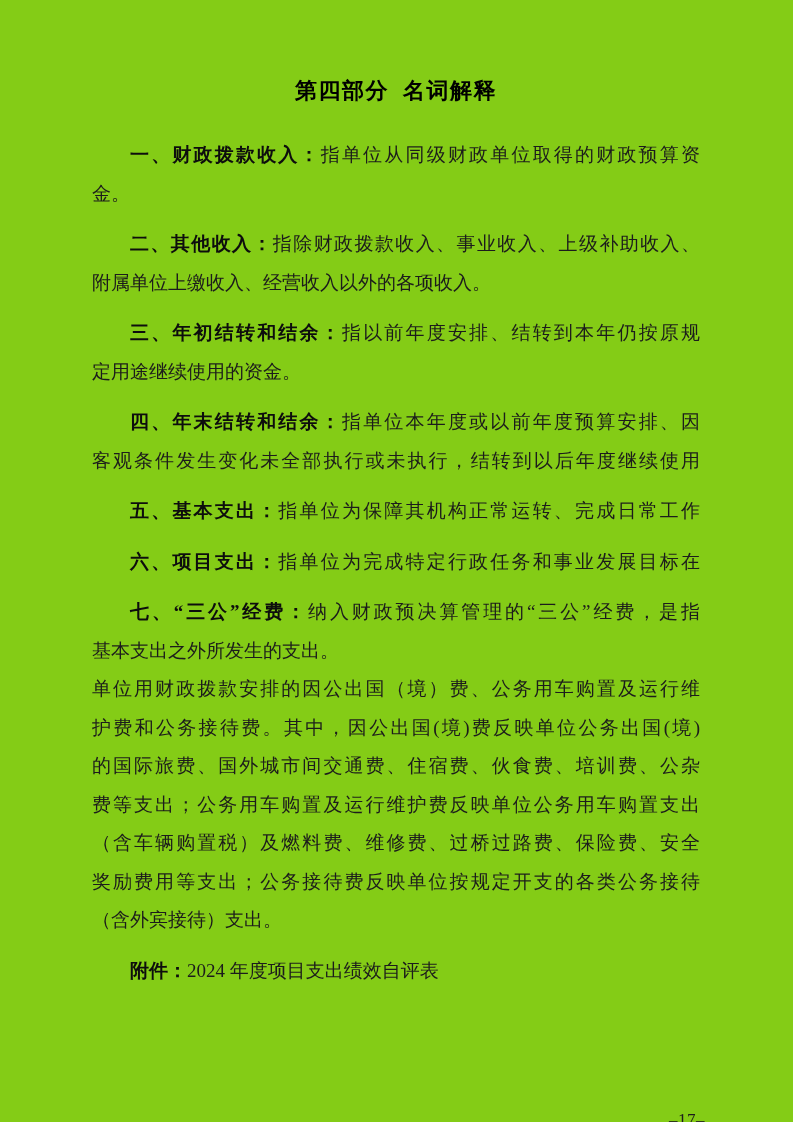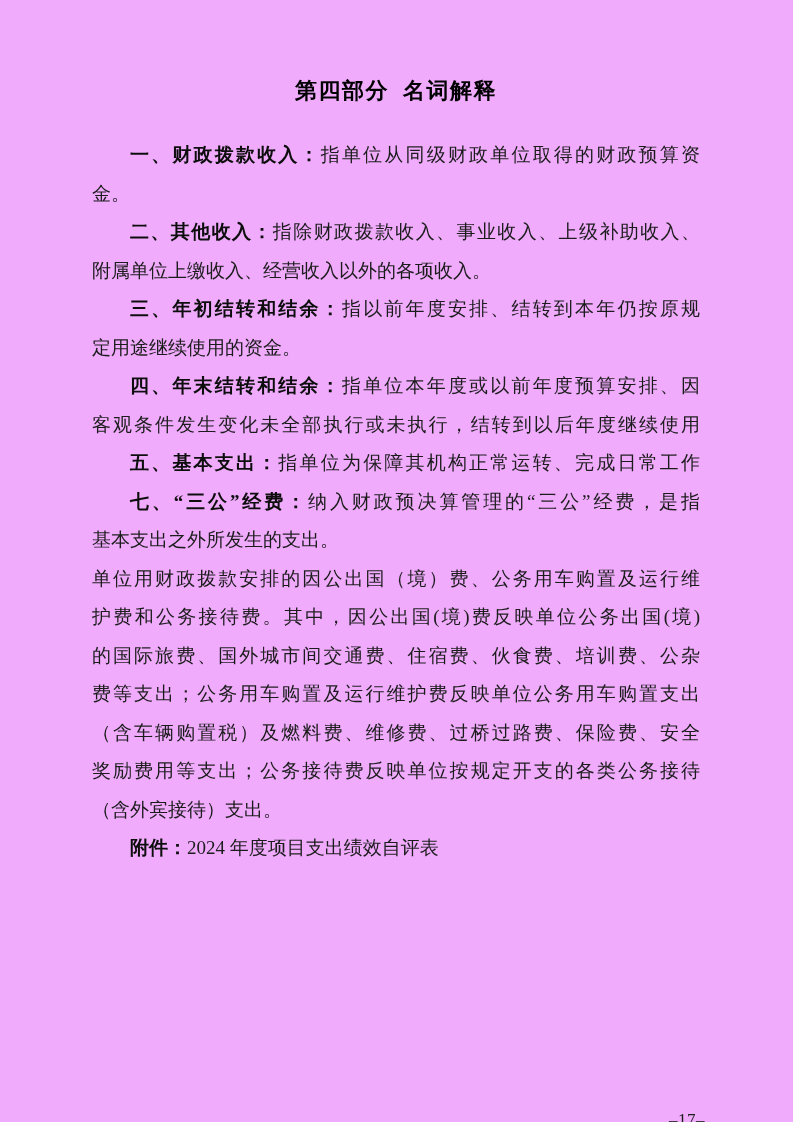--- a/index.html
+++ b/index.html
@@ -11,21 +11,21 @@
     width: 793px;
     height: 1122px;
     position: relative;
     font-family: "Liberation Serif", "DejaVu Serif", serif;
     color: #1c1c1c;
     overflow: hidden;
   }
   .page {
     position: absolute;
     inset: 0;
-    background: #f0abfc;
+    background: #84cc16;
   }
   .doc-title {
     margin: 76px 93px 0 92px;
     height: 30px;
     line-height: 30px;
     text-align: center;
     font-size: 22px;
     font-weight: bold;
     color: #000000;
     letter-spacing: 1.5px;
@@ -42,20 +42,21 @@
     white-space: nowrap;
   }
   .line.fill {
     text-align: justify;
     text-align-last: justify;
     white-space: normal;
     overflow: hidden;
   }
   .line.indent {
     padding-left: 38px;
+    margin-top: 12px;
   }
   .seg {
     font-weight: normal;
   }
   .seg.bold {
     font-weight: bold;
     color: #0d0d0d;
   }
   .page-number {
     position: absolute;
@@ -76,20 +77,21 @@
   <div class="body-text" id="body-text">
       <div class="line indent fill"><span class="seg bold">一、财政拨款收入：</span><span class="seg">指单位从同级财政单位取得的财政预算资</span></div>
       <div class="line"><span class="seg">金。</span></div>
       <div class="line indent fill"><span class="seg bold">二、其他收入：</span><span class="seg">指除财政拨款收入、事业收入、上级补助收入、</span></div>
       <div class="line"><span class="seg">附属单位上缴收入、经营收入以外的各项收入。</span></div>
       <div class="line indent fill"><span class="seg bold">三、年初结转和结余：</span><span class="seg">指以前年度安排、结转到本年仍按原规</span></div>
       <div class="line"><span class="seg">定用途继续使用的资金。</span></div>
       <div class="line indent fill"><span class="seg bold">四、年末结转和结余：</span><span class="seg">指单位本年度或以前年度预算安排、因</span></div>
       <div class="line fill"><span class="seg">客观条件发生变化未全部执行或未执行，结转到以后年度继续使用</span></div>
       <div class="line indent fill"><span class="seg bold">五、基本支出：</span><span class="seg">指单位为保障其机构正常运转、完成日常工作</span></div>
+      <div class="line indent fill"><span class="seg bold">六、项目支出：</span><span class="seg">指单位为完成特定行政任务和事业发展目标在</span></div>
       <div class="line indent fill"><span class="seg bold">七、“三公”经费：</span><span class="seg">纳入财政预决算管理的“三公”经费，是指</span></div>
       <div class="line"><span class="seg">基本支出之外所发生的支出。</span></div>
       <div class="line fill"><span class="seg">单位用财政拨款安排的因公出国（境）费、公务用车购置及运行维</span></div>
       <div class="line fill"><span class="seg">护费和公务接待费。其中，因公出国(境)费反映单位公务出国(境)</span></div>
       <div class="line fill"><span class="seg">的国际旅费、国外城市间交通费、住宿费、伙食费、培训费、公杂</span></div>
       <div class="line fill"><span class="seg">费等支出；公务用车购置及运行维护费反映单位公务用车购置支出</span></div>
       <div class="line fill"><span class="seg">（含车辆购置税）及燃料费、维修费、过桥过路费、保险费、安全</span></div>
       <div class="line fill"><span class="seg">奖励费用等支出；公务接待费反映单位按规定开支的各类公务接待</span></div>
       <div class="line"><span class="seg">（含外宾接待）支出。</span></div>
       <div class="line indent"><span class="seg bold">附件：</span><span class="seg">2024 年度项目支出绩效自评表</span></div>

